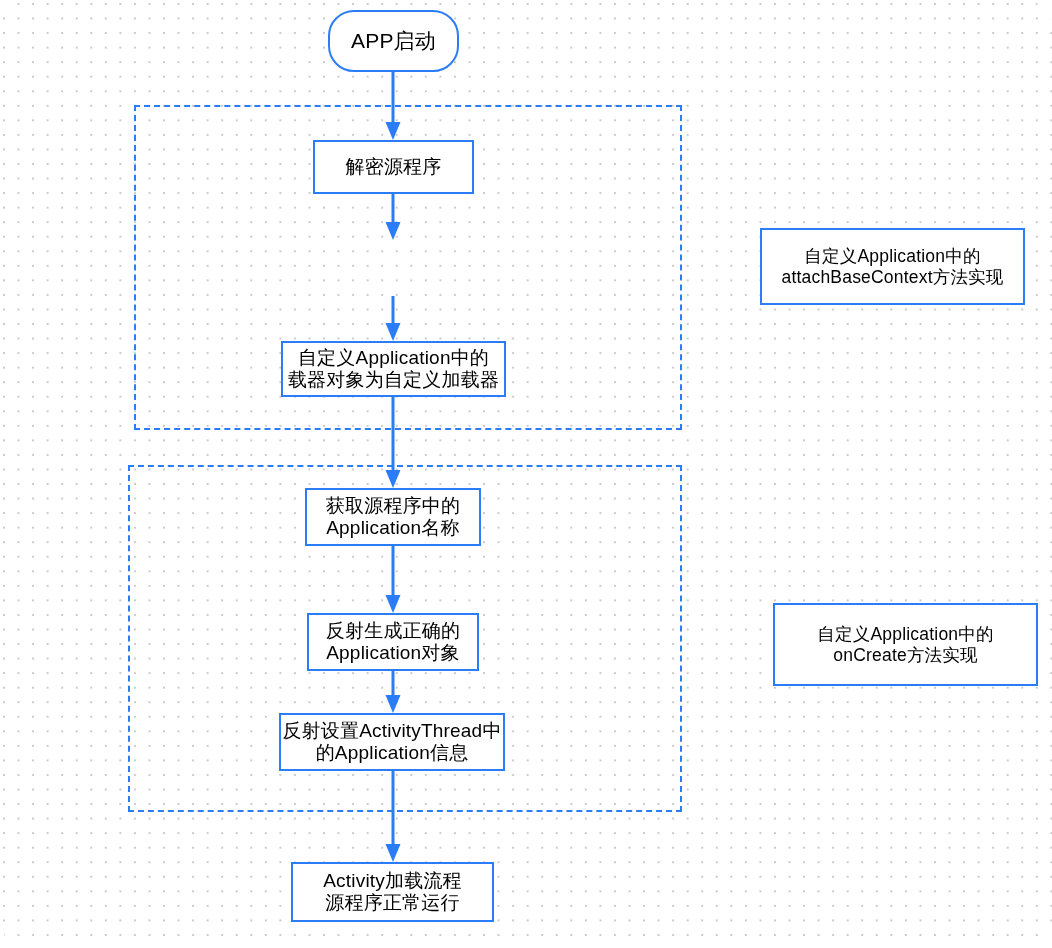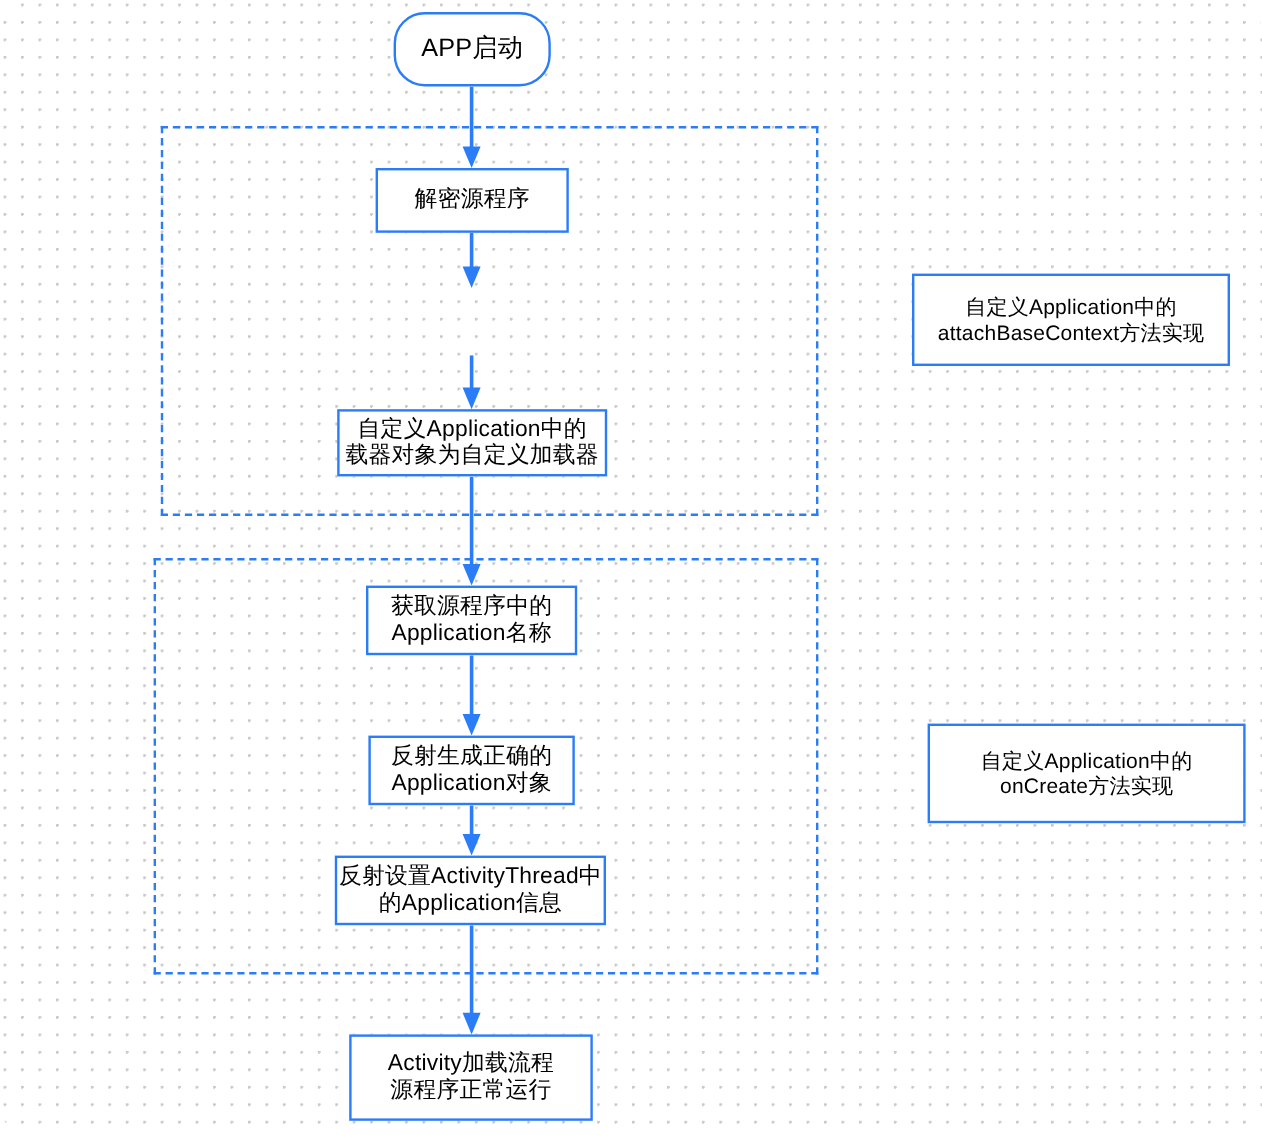--- a/index.html
+++ b/index.html
@@ -134,21 +134,21 @@
 
   <div class="node" style="left:305px; top:488px; width:176px; height:58px;">获取源程序中的
 Application名称</div>
 
   <div class="node" style="left:307px; top:613px; width:172px; height:58px;">反射生成正确的
 Application对象</div>
 
   <div class="node" style="left:279px; top:713px; width:226px; height:58px;text-align:center;">反射设置ActivityThread中
 的Application信息</div>
 
-  <div class="node" style="left:291px; top:862px; width:203px; height:72px;">Activity加载流程
+  <div class="node" style="left:291px; top:862px; width:203px; height:60px;">Activity加载流程
 源程序正常运行</div>
 
   <div class="node note" style="left:760px; top:200px; width:265px; height:77px;">自定义Application中的
 attachBaseContext方法实现</div>
 
   <div class="node note" style="left:773px; top:575px; width:265px; height:83px;">自定义Application中的
 onCreate方法实现</div>
 
 </div>
 

